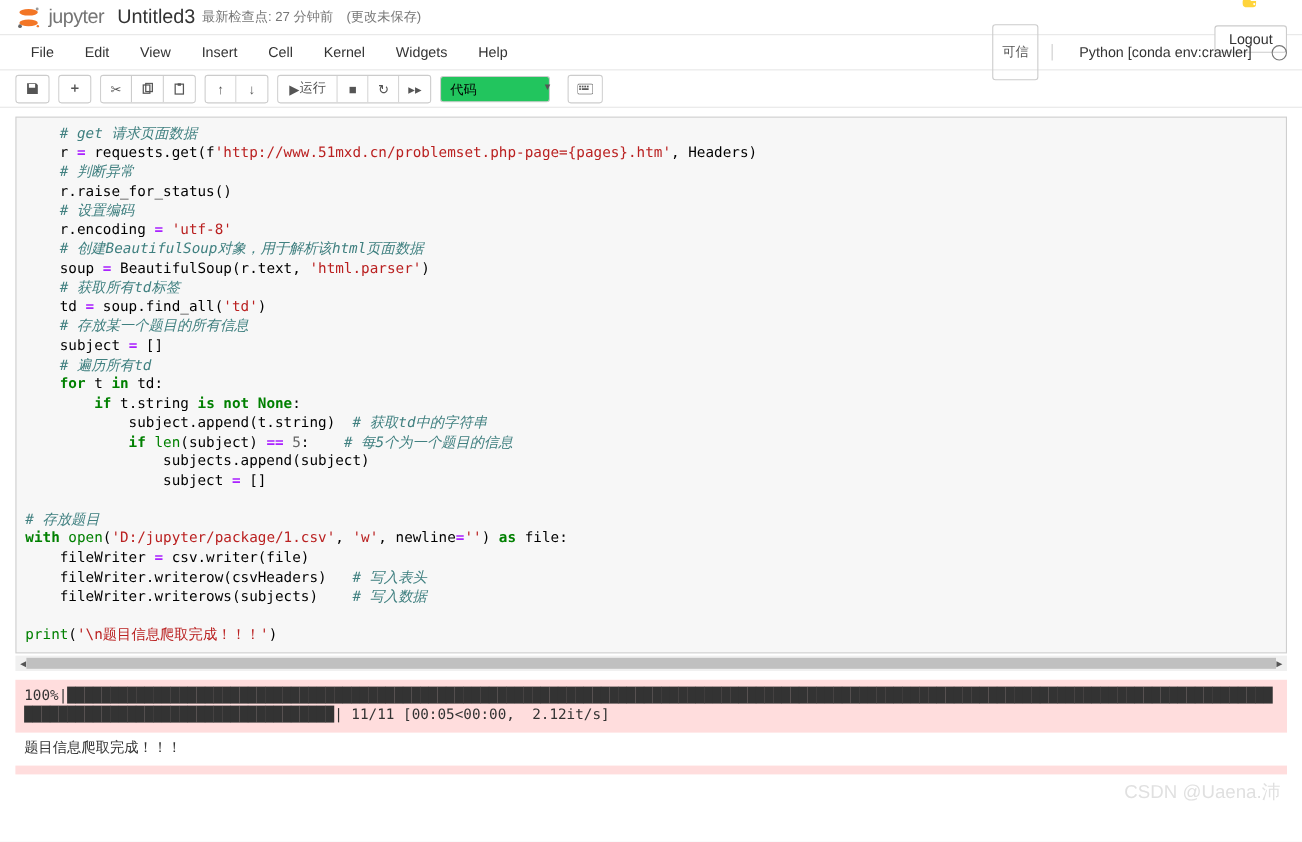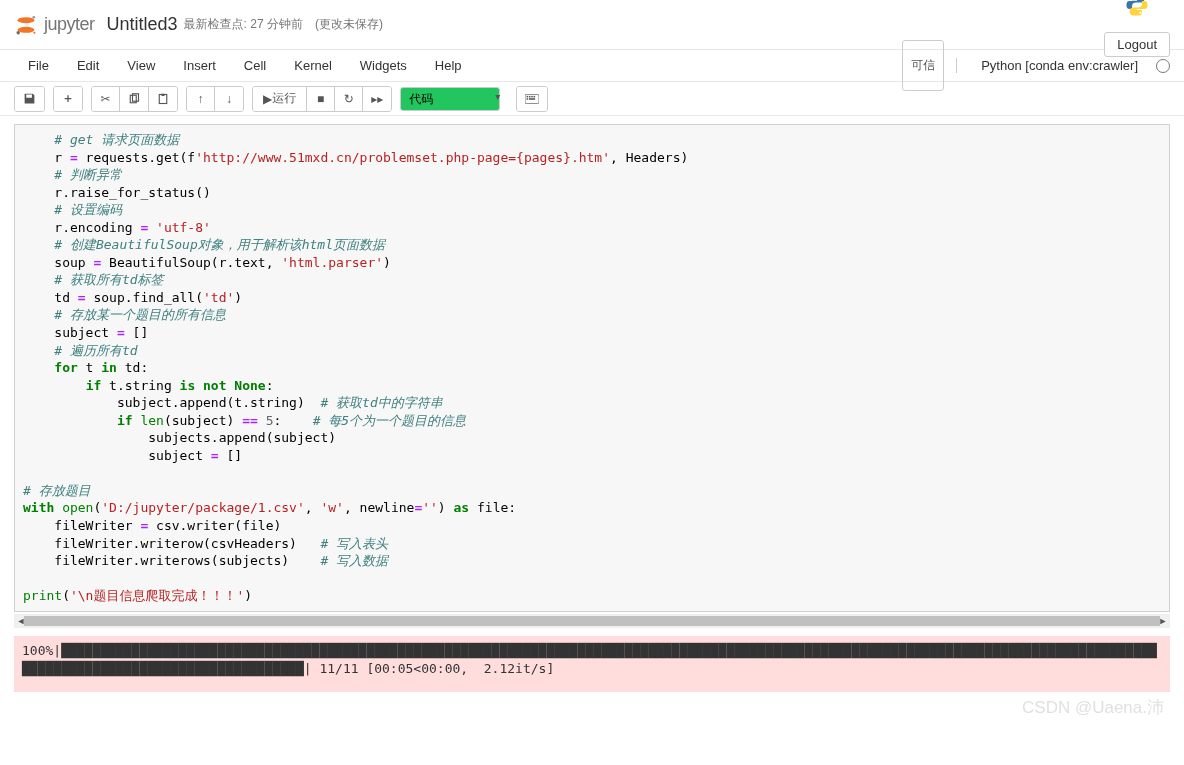--- a/index.html
+++ b/index.html
@@ -1,17 +1,17 @@
 <!DOCTYPE html>
 <html><head>
 <meta charset="utf-8">
 <style>
 * { box-sizing: border-box; margin: 0; padding: 0; }
 body { font-family: "Helvetica Neue", Helvetica, Arial, sans-serif; font-size: 13px; color: #333; background: #fff; }
-#header { display: flex; align-items: center; padding: 4px 14px; border-bottom: 1px solid #e7e7e7; height: 50px; }
+#header { display: flex; align-items: center; padding: 4px 14px; border-bottom: 1px solid #e7e7e7; height: 32px; }
 .jupyter-logo { display: flex; align-items: center; gap: 6px; }
 .logo-circle { width: 24px; height: 24px; position: relative; }
 .logo-circle svg { width: 100%; height: 100%; }
 .logo-text { font-size: 18px; color: #757575; font-weight: normal; letter-spacing: -0.5px; }
 .notebook-name { font-size: 18px; color: #333; margin-left: 12px; }
 .checkpoint { font-size: 12px; color: #777; margin-left: 6px; }
 .unsaved { font-size: 12px; color: #777; margin-left: 12px; }
 .header-right { margin-left: auto; display: flex; align-items: center; gap: 14px; flex-direction: column; }
 .python-icon { width: 26px; height: 26px; }
 .logout-btn { border: 1px solid #ccc; padding: 4px 12px; border-radius: 3px; background: #fff; cursor: pointer; color: #333; font-size: 13px; }
@@ -170,17 +170,18 @@
         <div class="scrollbar-thumb"></div>
         <div class="scrollbar-arrow" style="right:0">►</div>
       </div>
     </div>
   </div>
 
   <div class="cell">
     <div class="cell-prompt"></div>
     <div class="cell-body">
       <div class="output-text output-stderr"><span>100%|</span><span>████████████████████████████████████████████████████████████████████████████████████████████████████████████████████████████████████████████████████████████████████████████████</span><span>| 11/11 [00:05&lt;00:00,  2.12it/s]</span></div>
+      <div class="output-text">题目信息爬取完成！！！</div>
       <div class="output-text output-stderr" style="height:8px;padding:2px"></div>
     </div>
   </div>
   <div class="watermark">CSDN @Uaena.沛</div>
 </div>
 
 </body></html>

